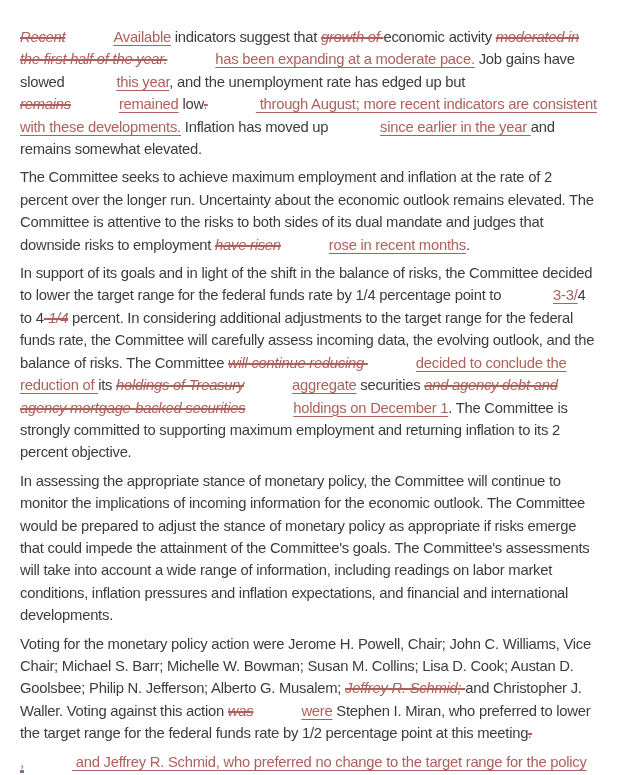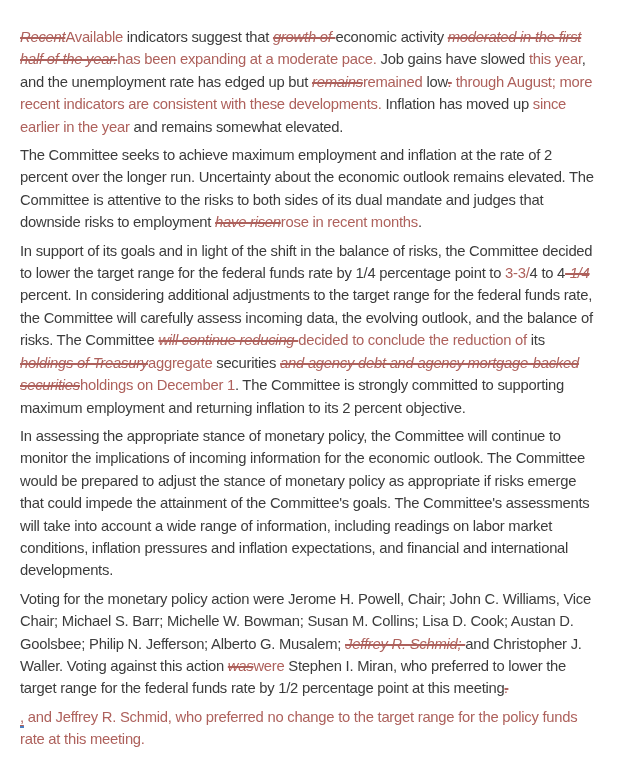--- a/index.html
+++ b/index.html
@@ -36,22 +36,24 @@
     color: var(--text);
   }
   .run-del {
     color: var(--rev);
     text-decoration: line-through;
     text-decoration-thickness: 1.5px;
     font-style: italic;
   }
   .run-ins {
     color: var(--rev);
+    text-decoration: underline;
     text-underline-offset: 3px;
     text-decoration-thickness: 1px;
+    margin-left: 48px;
   }
   .run-ins-flag {
     color: var(--rev);
     text-decoration: underline;
     text-underline-offset: 3px;
     text-decoration-thickness: 1px;
     border-bottom: 2px solid var(--flag);
     padding-bottom: 1px;
   }
 </style>

